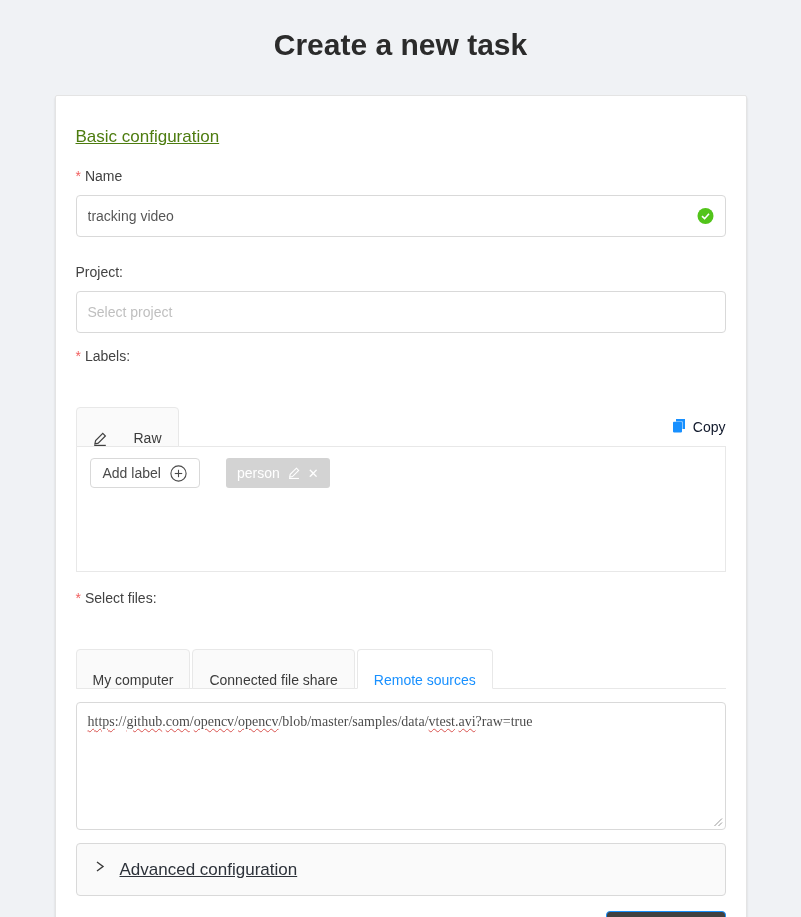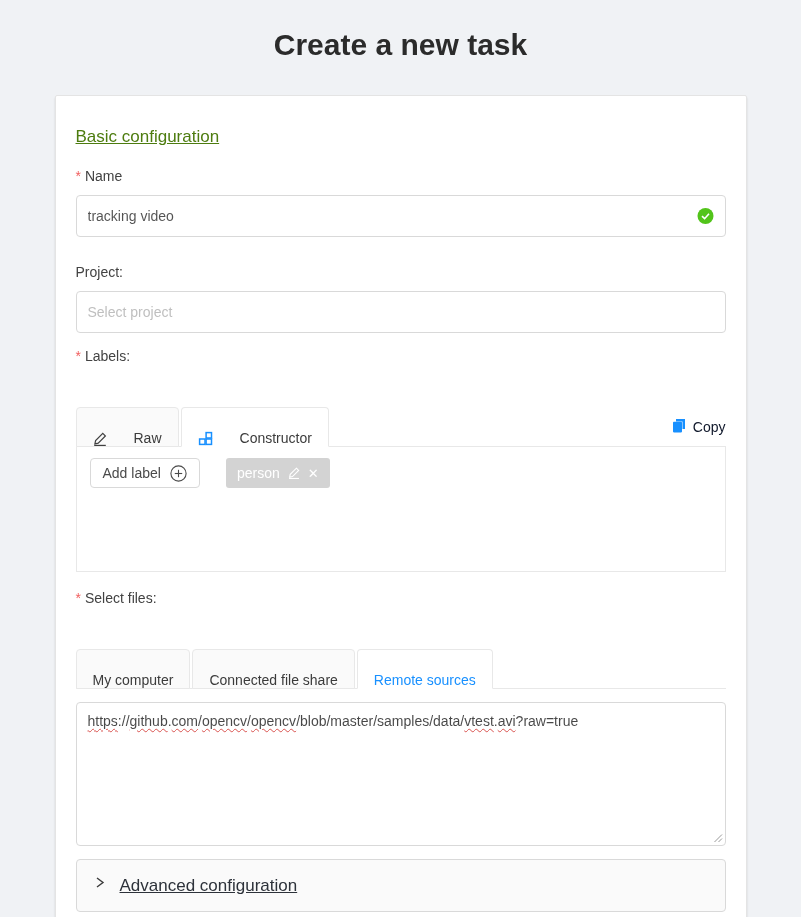--- a/index.html
+++ b/index.html
@@ -70,23 +70,24 @@
     height: 30px; padding: 0 11px;
     background: #d3d3d3; border-radius: 3px; color: #fff;
     display: inline-flex; align-items: center; gap: 8px; cursor: pointer;
   }
   .label-tag .tag-x { font-size: 13px; line-height: 1; }
   .label-tag .tag-edit { line-height: 0; }
   
   .fake-textarea {
     position: relative; margin-top: 13px;
     border: 1px solid #d9d9d9; border-radius: 4px;
-    height: 144px; padding: 8px 11px;
+    height: 128px; padding: 8px 11px;
     color: rgba(0,0,0,0.72); cursor: text; background: #fff;
     line-height: 21px;
+    font-family: Liberation Serif, serif;
   }
   .sq {
     text-decoration: underline wavy #d9534f 1px;
     text-underline-offset: 2px;
   }
   .resize-handle { position: absolute; right: 2px; bottom: 2px; line-height: 0; cursor: nwse-resize; }
   
   .collapse-panel {
     margin-top: 13px; height: 53px;
     background: #fafafa; border: 1px solid #d9d9d9; border-radius: 4px;
@@ -138,30 +139,20 @@
       </div>
       <div class="tabs-row">
         <div class="tab">
           <span class="tab-icon">
             <svg width="14" height="14" viewBox="0 0 14 14" fill="none" stroke="#404040" stroke-width="1.2">
                 <path d="M9.8 1.4 L12.4 4 L5.2 11.2 L1.9 11.9 L2.6 8.6 Z"></path>
                 <line x1="1.2" y1="13.4" x2="12.8" y2="13.4"></line>
               </svg>
           </span>
           <span>Raw</span>
-        </div>
-        <div class="tab active">
-          <span class="tab-icon">
-            <svg width="15" height="15" viewBox="0 0 15 15" fill="none" stroke="#1890ff" stroke-width="1.5">
-                <rect x="1.6" y="8" width="5.4" height="5.4"></rect>
-                <rect x="8.1" y="8" width="5.4" height="5.4"></rect>
-                <rect x="8.1" y="1.6" width="5.4" height="5.4"></rect>
-              </svg>
-          </span>
-          <span>Constructor</span>
         </div>
         <div class="tab-extra">
           <span class="copy-btn">
             <span>
               <svg width="14" height="15" viewBox="0 0 14 15">
                   <path d="M4 1 H13 V11 H10.5 V3.5 H4 Z" fill="#1890ff"></path>
                   <rect x="1" y="3.8" width="9" height="10.6" rx="0.8" fill="#1890ff"></rect>
                 </svg>
             </span>
             <span>Copy</span>

